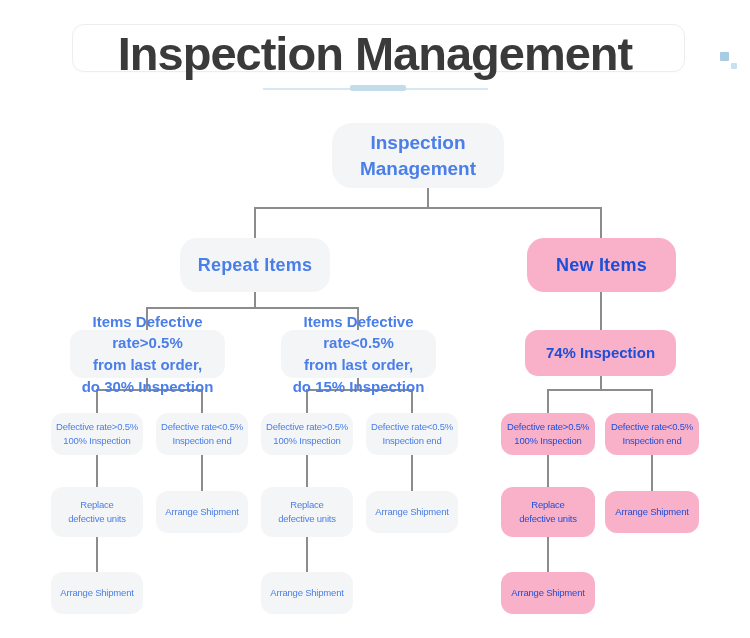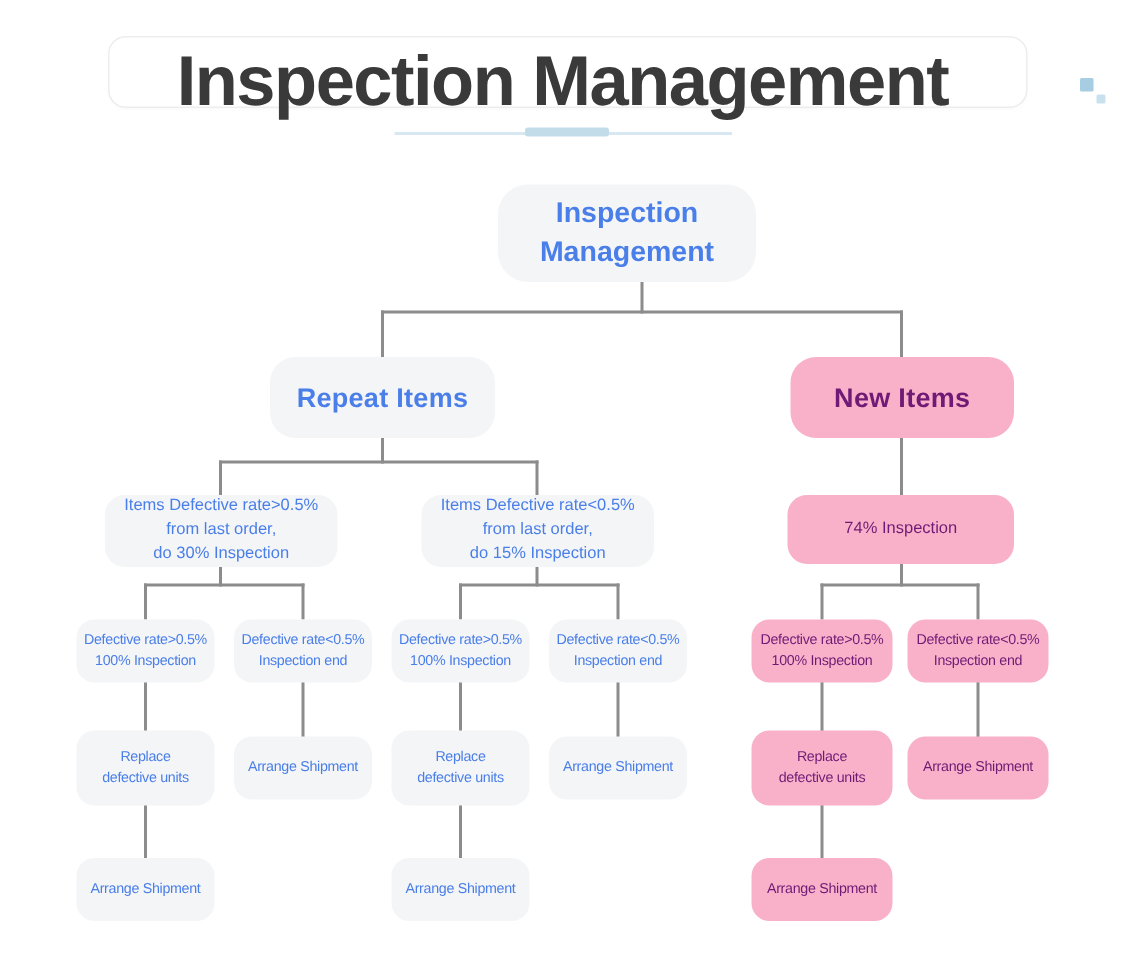--- a/index.html
+++ b/index.html
@@ -31,24 +31,24 @@
   .underline-thin{position:absolute;left:263px;top:88px;width:225px;height:2px;background:#d7e8f2;}
   .underline-thick{position:absolute;left:350px;top:85px;width:56px;height:6px;background:#c3dcea;border-radius:2px;}
   
   .line{position:absolute;background:var(--line,#8c8c8c);z-index:1;}
   
   .node{
     position:absolute;z-index:2;display:flex;align-items:center;justify-content:center;
     text-align:center;white-space:pre-line;box-sizing:border-box;
   }
   .gray{background:var(--graybox,#f3f5f7);color:var(--blue,#4a7ee8);}
-  .pink{background:var(--pink,#f9b1ca);color:#701a75;}
+  .pink{background:var(--pink,#f9b1ca);color:#1d4ed8;}
   .xl{border-radius:20px;font-size:19px;font-weight:bold;line-height:1.35;}
   .lg{border-radius:17px;font-size:18px;font-weight:bold;letter-spacing:0.2px;}
-  .md{border-radius:13px;font-size:11px;line-height:1.45;padding:4px;}
+  .md{border-radius:13px;font-size:15px;line-height:1.45;padding:4px;font-weight:bold;}
   .sm{border-radius:12px;font-size:9.5px;line-height:1.5;letter-spacing:-0.2px;padding:3px;}
 </style>
 </head>
 <body>
 
 <div class="canvas">
 
   <div class="title-card">
     <span class="sq sq1"></span>
     <span class="sq sq2"></span>

